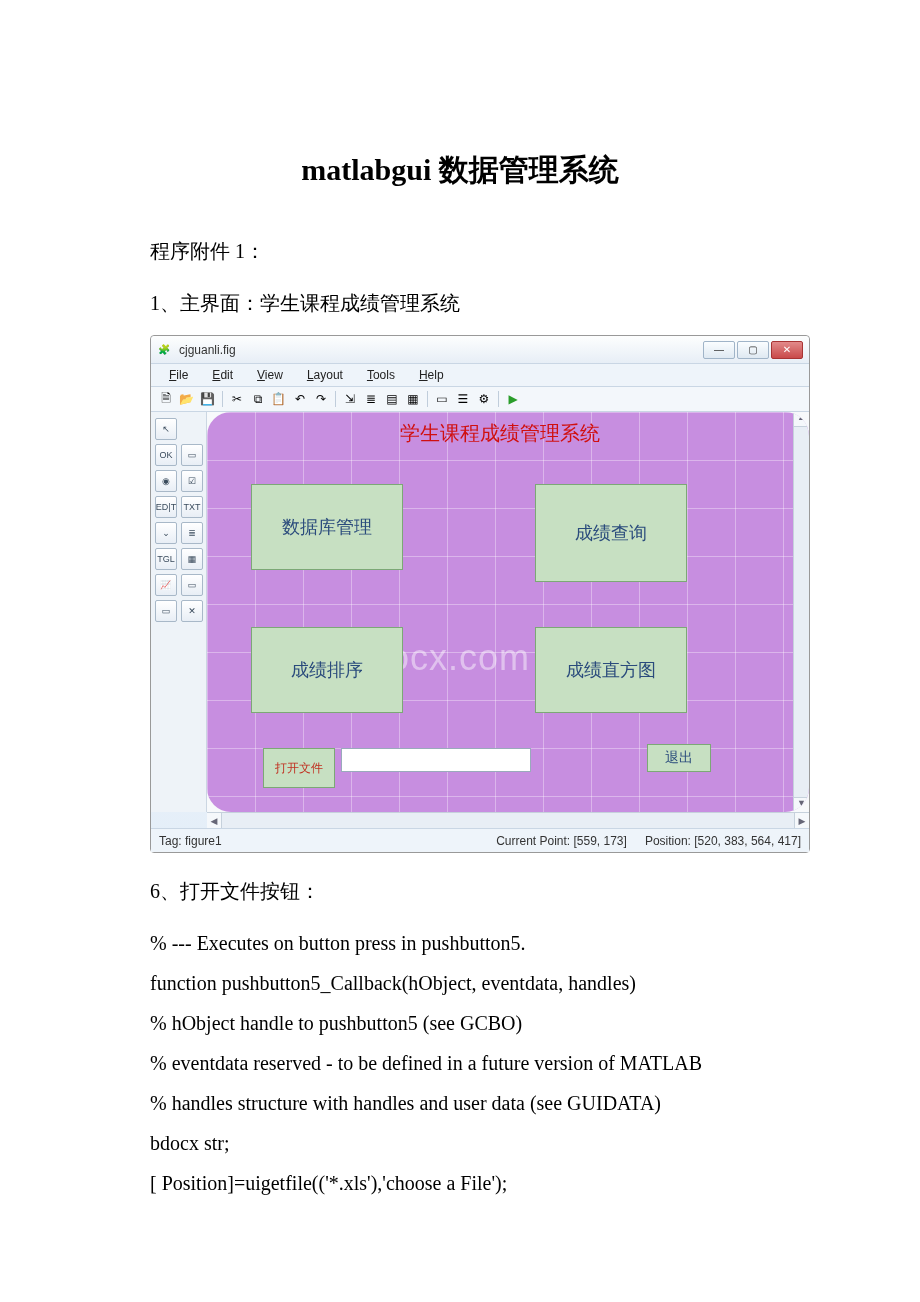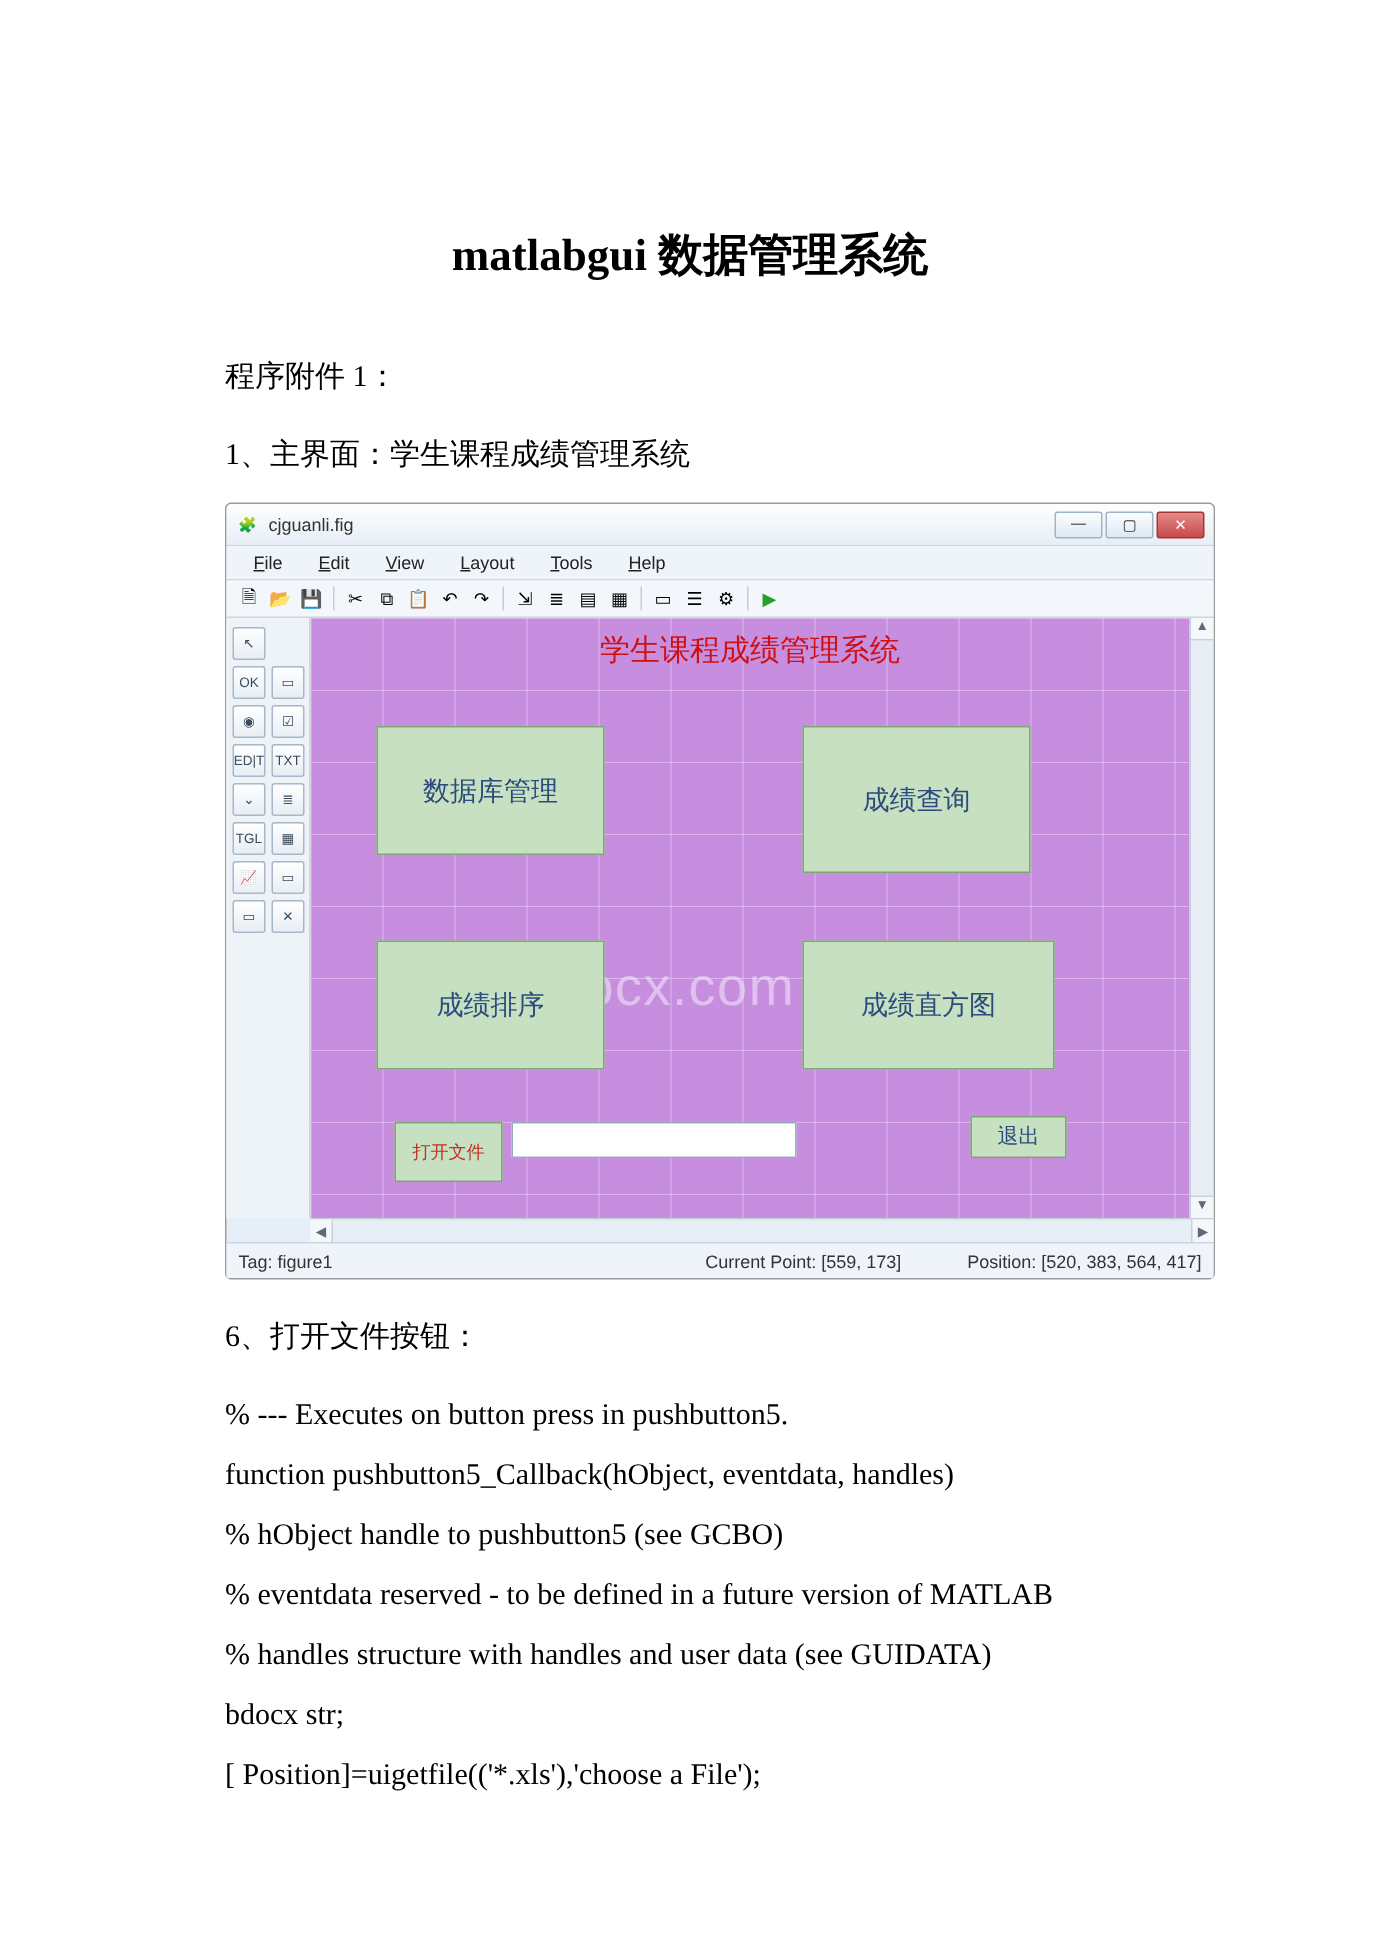--- a/index.html
+++ b/index.html
@@ -125,21 +125,21 @@
     .pal-item {
       width: 22px; height: 22px;
       background: linear-gradient(#fff, #e8eef5);
       border: 1px solid #a8b8c8;
       border-radius: 2px;
       display: inline-flex;
       align-items: center; justify-content: center;
       font-size: 9px; color: #3a4b5c;
     }
 
-    .canvas-wrap { flex: 1; position: relative; overflow: hidden; }
+    .canvas-wrap { flex: 1; position: relative; overflow: hidden; border-radius: 24px; }
     .canvas {
       position: absolute; inset: 0;
       background-color: #c78ee0;
       background-image:
         linear-gradient(rgba(255,255,255,0.35) 1px, transparent 1px),
         linear-gradient(90deg, rgba(255,255,255,0.35) 1px, transparent 1px);
       background-size: 48px 48px;
     }
     .sys-title-bar {
       position: absolute;
@@ -159,21 +159,21 @@
       border: 1px solid #7ca876;
       display: flex;
       align-items: center; justify-content: center;
       color: #2a4b7c;
       font-size: 18px;
       font-family: "SimSun", serif;
     }
     .gui-btn.db   { left: 44px;  top: 72px;  width: 152px; height: 86px; }
     .gui-btn.qry  { left: 328px; top: 72px;  width: 152px; height: 98px; }
     .gui-btn.sort { left: 44px;  top: 215px; width: 152px; height: 86px; }
-    .gui-btn.hist { left: 328px; top: 215px; width: 168px; height: 86px; }
+    .gui-btn.hist { left: 328px; top: 215px; width: 152px; height: 86px; }
     .watermark {
       position: absolute;
       left: 50px; top: 225px;
       font-size: 36px;
       color: rgba(255,255,255,0.45);
       font-family: Arial, sans-serif;
       letter-spacing: 1px;
       pointer-events: none;
     }
     .open-btn-small {
@@ -239,21 +239,21 @@
 
     .statusbar {
       display: flex;
       align-items: center;
       height: 24px;
       padding: 0 8px;
       background: #eef4fa;
       border-top: 1px solid #c9d6e4;
       font-size: 12px;
       color: #333;
-      gap: 44px;
+      gap: 18px;
     }
     .statusbar .spacer { flex: 1; }
   </style>
 </head>
 <body>
 
 <h1 class="page-title">matlabgui 数据管理系统</h1>
 
 <p class="body-text section-label">程序附件 1：</p>
 <p class="body-text section-label">1、主界面：学生课程成绩管理系统</p>

